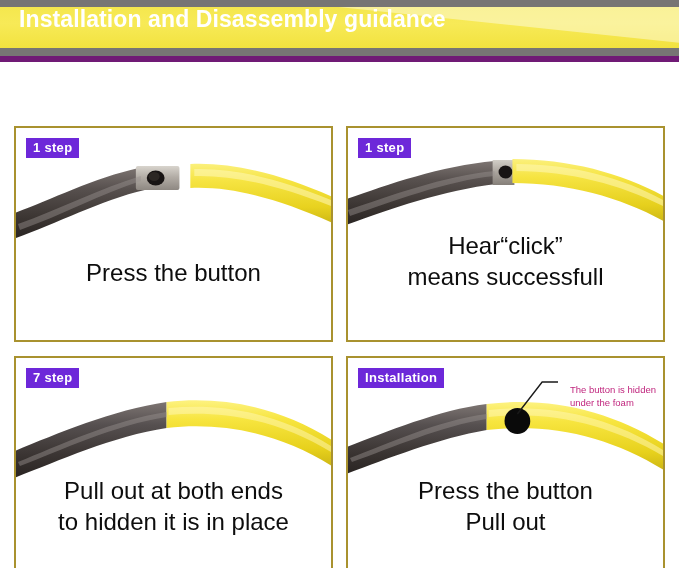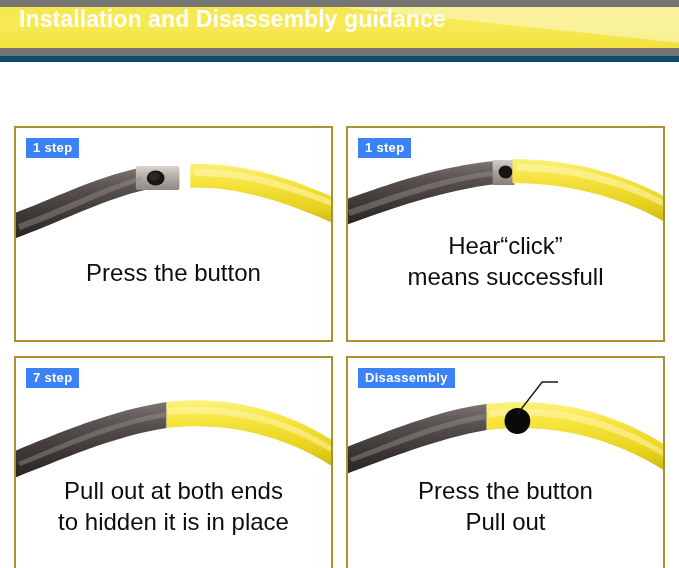--- a/index.html
+++ b/index.html
@@ -10,21 +10,21 @@
     background: #ffffff;
     font-family: "Liberation Sans", sans-serif;
     overflow: hidden;
   }
 
   
   #header-bar {
     position: relative;
     width: 679px;
     height: 62px;
-    background: #0c4a6e;
+    background: #701a75;
   }
   .header-rule {
     position: absolute;
     left: 0;
     width: 679px;
     height: 7px;
     background: #777574;
   }
   .header-rule.top { top: 0; }
   .header-rule.bottom { top: 48px; height: 8px; }
@@ -79,21 +79,21 @@
     flex: 1;
     background: #ffffff;
     border: 2px solid #a9922f;
     overflow: hidden;
   }
 
   .step-badge {
     position: absolute;
     left: 10px;
     top: 10px;
-    background: #3b82f6;
+    background: #6d28d9;
     color: #ffffff;
     font-size: 13px;
     font-weight: bold;
     padding: 2px 7px 3px 7px;
     letter-spacing: 0.3px;
     z-index: 6;
     white-space: nowrap;
   }
 
   .panel-caption {
@@ -289,18 +289,20 @@
           <path d="M 140,46 C 206,38 268,54 322,88 L 322,114 C 268,80 206,64 140,72 Z" fill="url(#p4yellow)"></path>
           <path d="M 2,100 C 40,86 92,62 140,56 L 140,61 C 94,68 44,90 4,104 Z" fill="#9a9290" opacity="0.45"></path>
           <path d="M 142,52 C 206,45 266,60 318,92 L 318,98 C 266,68 206,52 142,59 Z" fill="#fff8b8" opacity="0.5"></path>
 
           <circle cx="171" cy="63" r="13" fill="#0a0a0a"></circle>
         </svg>
       </div>
       <svg class="annotation-line" viewBox="0 0 318 212" preserveAspectRatio="none">
         <path d="M 171,56 L 196,24 L 212,24" stroke="#1a1a1a" stroke-width="1.4" fill="none"></path>
       </svg>
-      <div class="step-badge">Disassembly</div>
+      <div class="annotation-text">The button is hidden
+under the foam</div>
+      <div class="step-badge">Installation</div>
       <div class="panel-caption" style="top:118px;">Press the button
 Pull out</div>
     </div>
   </div>
 </div>
 
 </body></html>

